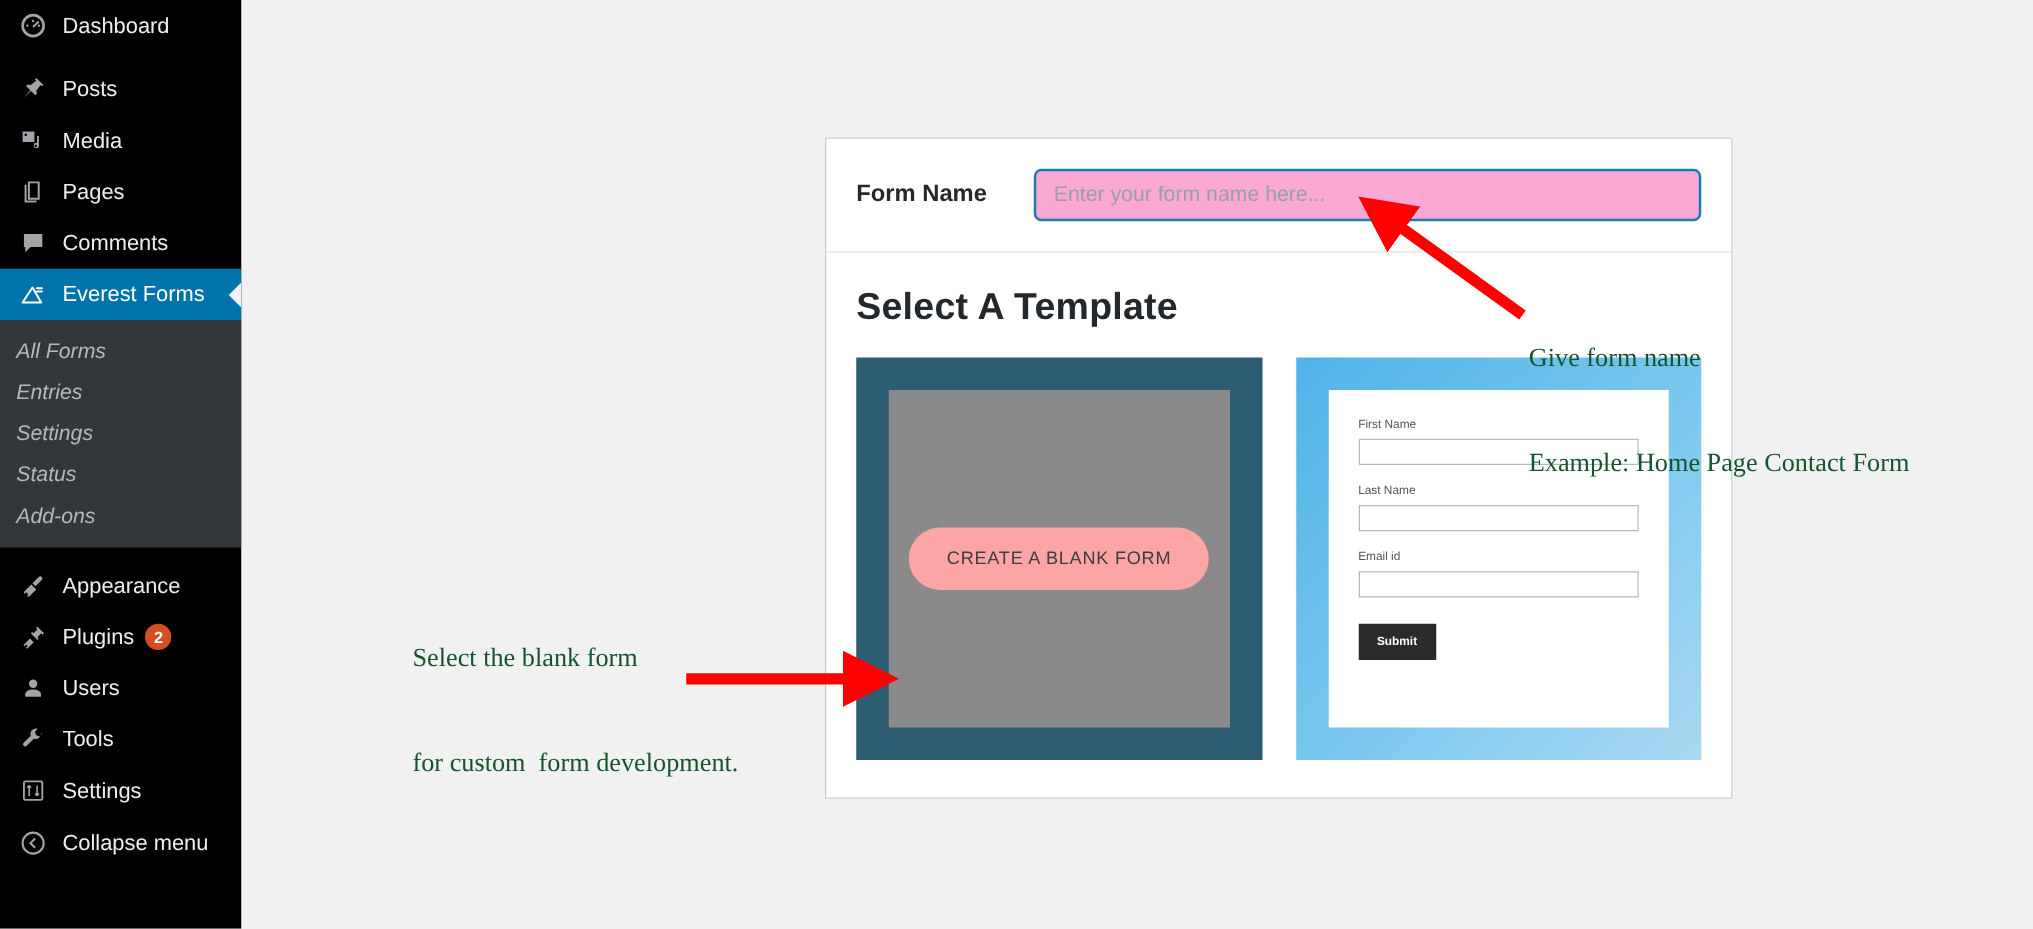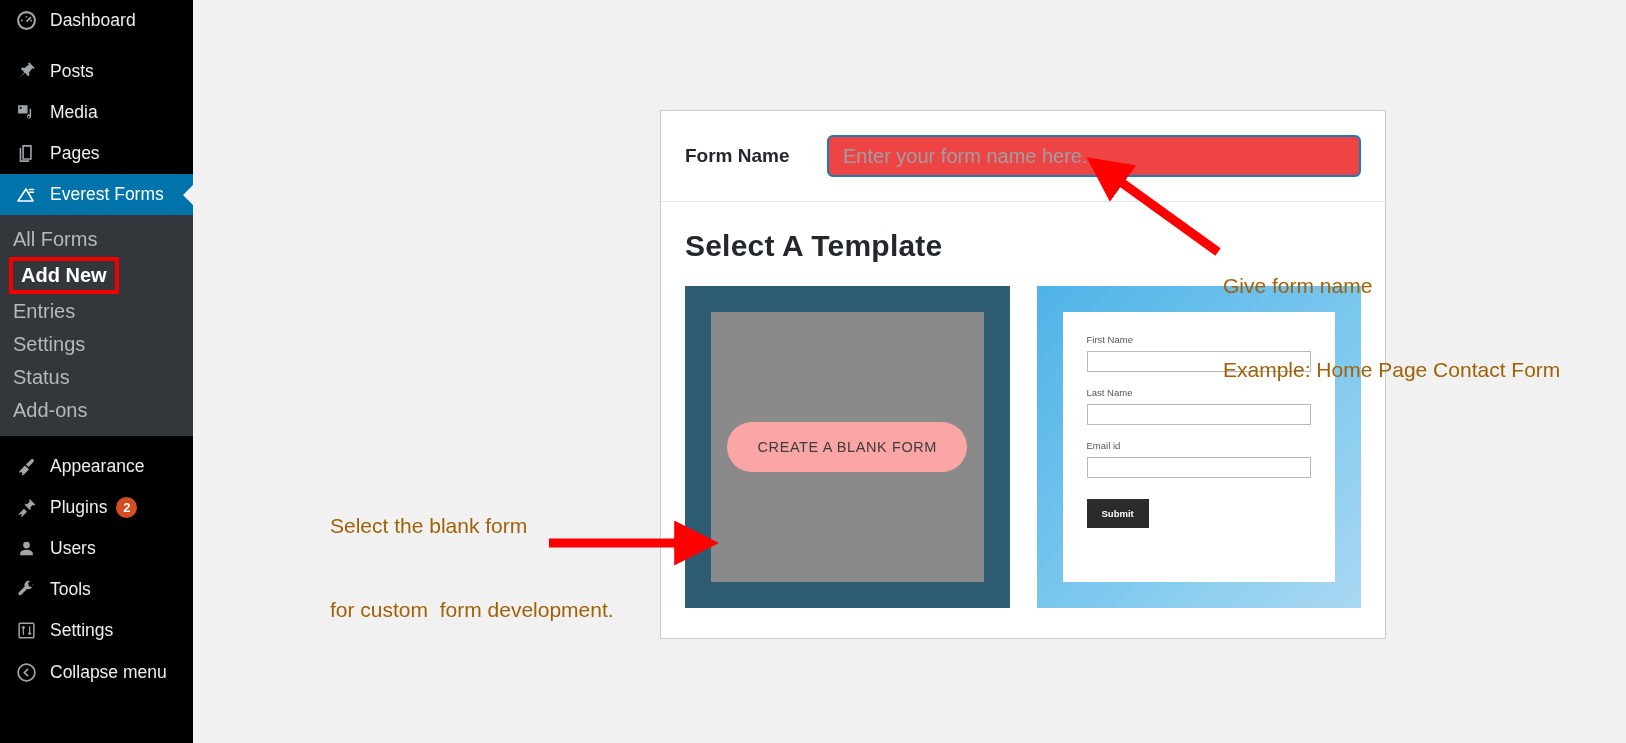--- a/index.html
+++ b/index.html
@@ -37,22 +37,23 @@
     content: ""; position: absolute; right: 0; top: 50%;
     transform: translateY(-50%);
     border-style: solid; border-width: 10px 10px 10px 0;
     border-color: transparent #f1f1f1 transparent transparent;
   }
   .menu-sep { height: 10px; }
   .submenu { background: #32373c; padding: 8px 0 9px 0; }
   .submenu-item {
     position: relative;
     padding: 4px 0 4px 13px;
-    font-size: 20px; color: #b4b9be; line-height: 25px;
+    font-size: 17px; color: #b4b9be; line-height: 25px;
     white-space: nowrap;
+    font-style: italic;
   }
   .submenu-item.current { color: #fff; font-weight: bold; }
   .submenu-item.boxed {
     display: inline-block;
     border: 4px solid #f40000;
     padding: 0 8px 0 8px;
     margin: 1px 0 1px 9px;
     line-height: 29px;
   }
   .badge-count {
@@ -77,22 +78,22 @@
     height: 91px; padding: 0 24px 0 24px;
     border-bottom: 1px solid #e2e4e7;
   }
   .form-name-label {
     font-size: 19px; color: #23282d; font-weight: 600;
     width: 142px; flex: 0 0 142px;
   }
   .form-name-input {
     flex: 1 1 auto; height: 42px;
     border: 2px solid #1b7bb5; border-radius: 6px;
-    background: #ef4444; outline: none;
-    padding: 0 14px; font-size: 20px; color: #32373c;
+    background: #f9a8d4; outline: none;
+    padding: 0 14px; font-size: 17px; color: #32373c;
     font-family: "Liberation Sans", sans-serif;
   }
   .form-name-input::placeholder { color: #9aa0a6; }
 
   .template-body { padding: 27px 24px 30px 24px; }
   .tpl-heading {
     font-size: 30px; font-weight: 700; color: #23282d;
     letter-spacing: .2px; margin-bottom: 23px;
   }
   .tpl-sub { font-size: 16.5px; color: #32373c; margin-bottom: 22px; }
@@ -130,22 +131,22 @@
   .mini-submit {
     align-self: flex-start; margin-top: 6px;
     background: #2b2b2b; color: #fff;
     font-size: 9.5px; font-weight: 700;
     padding: 9px 15px; border: none;
     font-family: "Liberation Sans", sans-serif; cursor: pointer;
   }
 
   
   .anno {
-    position: absolute; color: #a16207;
-    font-size: 21px; line-height: 28px; white-space: pre;
+    position: absolute; color: #14532d;
+    font-size: 21px; line-height: 28px; white-space: pre; font-family: Liberation Serif, serif;
   }
   .anno-right { left: 1223px; top: 216px; }
   .anno-left  { left: 330px;  top: 456px; text-align: left; }
 
   .anno-svg { position: absolute; left: 0; top: 0; width: 1626px; height: 743px; pointer-events: none; }
 </style>
 </head>
 <body>
 
 <div class="screen">
@@ -183,39 +184,42 @@
 
     <div class="menu-item">
       <span class="mi-icon">
         <svg width="21" height="21" viewBox="0 0 20 20" fill="currentColor">
           <path d="M6 2h9v14H6V2zm1.5 1.5v11h6v-11h-6zM3.5 4.5H5v12h7.5v1.5h-9v-13.5z"></path>
         </svg>
       </span>
       <span>Pages</span>
     </div>
 
+    <div class="menu-item">
+      <span class="mi-icon">
+        <svg width="21" height="21" viewBox="0 0 20 20" fill="currentColor">
+          <path d="M3 3h14v10H8l-4 4v-4H3V3z"></path>
+        </svg>
+      </span>
+      <span>Comments</span>
+    </div>
 
     <div class="menu-item active">
       <span class="mi-icon">
         <svg width="22" height="22" viewBox="0 0 22 22" fill="none" stroke="currentColor" stroke-width="1.6">
           <path d="M3 17h15L11 5 3 17z" stroke-linejoin="round"></path>
           <path d="M14.5 5.5h4M14.5 8.2h4" stroke-linecap="round"></path>
         </svg>
       </span>
       <span>Everest Forms</span>
     </div>
 
     <div class="submenu">
       <div class="submenu-item">
         <span>All Forms</span>
-      </div>
-      <div style="padding-left:0">
-        <div class="submenu-item current boxed">
-          <span>Add New</span>
-        </div>
       </div>
       <div class="submenu-item">
         <span>Entries</span>
       </div>
       <div class="submenu-item">
         <span>Settings</span>
       </div>
       <div class="submenu-item">
         <span>Status</span>
       </div>

